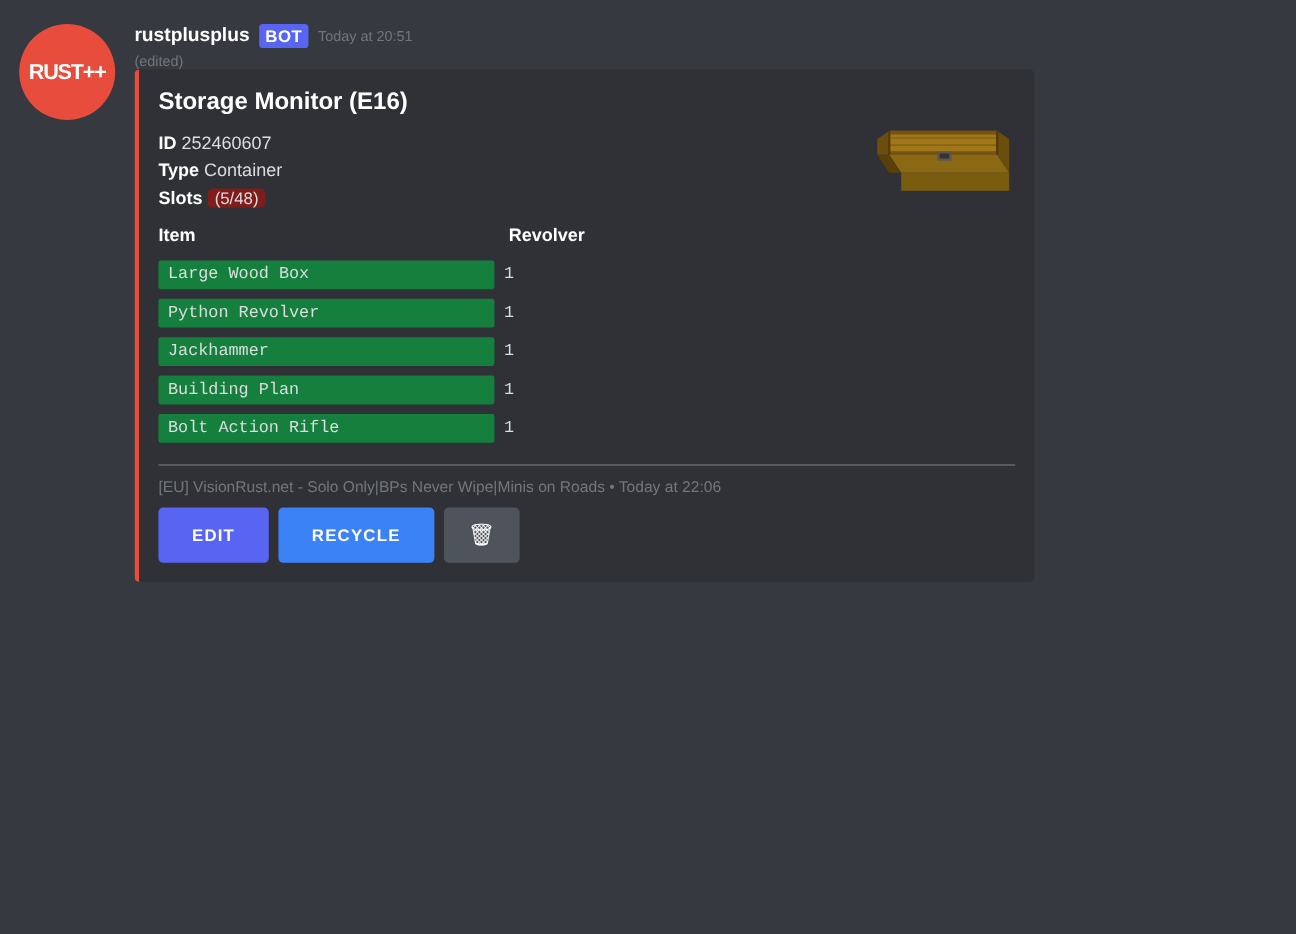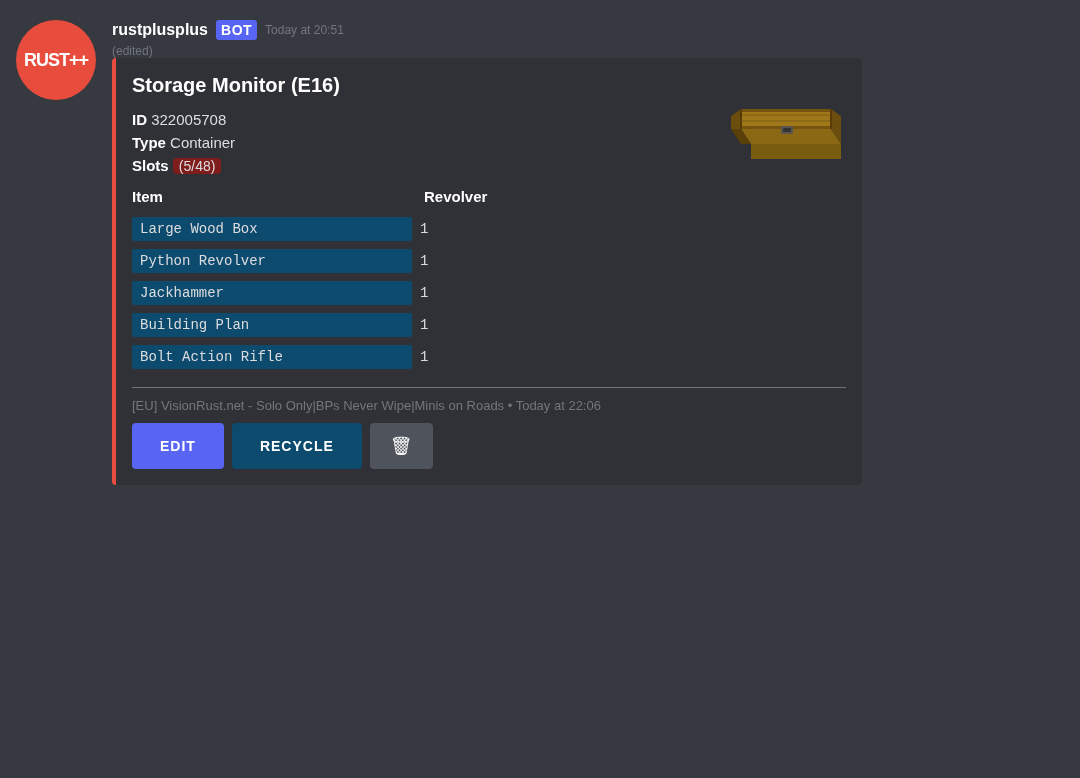--- a/index.html
+++ b/index.html
@@ -143,21 +143,21 @@
       align-items: center;
       gap: 0;
       padding: 4px 0;
     }
 
     .item-name {
       font-family: 'Courier New', Courier, monospace;
       font-size: 14px;
       color: #dcddde;
       width: 280px;
-      background: #0c4a6e;
+      background: #15803d;
       padding: 4px 8px;
       border-radius: 2px;
     }
 
     .item-qty {
       font-family: 'Courier New', Courier, monospace;
       font-size: 14px;
       color: #dcddde;
       padding: 4px 0 4px 8px;
     }
@@ -196,21 +196,21 @@
       border: none;
       border-radius: 4px;
       padding: 12px 28px;
       font-size: 14px;
       font-weight: 700;
       cursor: pointer;
       letter-spacing: 1px;
     }
 
     .btn-recycle {
-      background: #0c4a6e;
+      background: #3b82f6;
       color: white;
       border: none;
       border-radius: 4px;
       padding: 12px 28px;
       font-size: 14px;
       font-weight: 700;
       cursor: pointer;
       letter-spacing: 1px;
     }
 
@@ -268,21 +268,21 @@
 
           <line x1="15" y1="35" x2="15" y2="55" stroke="#5A3A06" stroke-width="2"></line>
           <line x1="105" y1="35" x2="105" y2="55" stroke="#5A3A06" stroke-width="2"></line>
         </svg>
       </div>
 
       <div class="embed-title">Storage Monitor (E16)</div>
 
       <div class="embed-field">
         <span class="label">ID</span>
-        <span class="id-value">322005708</span>
+        <span class="id-value">252460607</span>
       </div>
 
       <div class="embed-field">
         <span class="label">Type</span>
         <span>Container</span>
       </div>
 
       <div class="embed-field">
         <span class="label">Slots</span>
         <span class="slots-badge">(5/48)</span>

